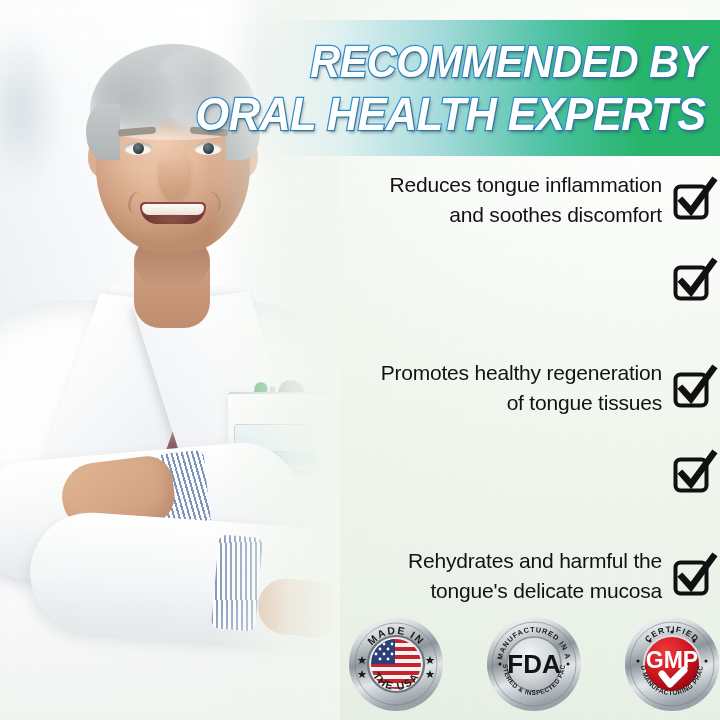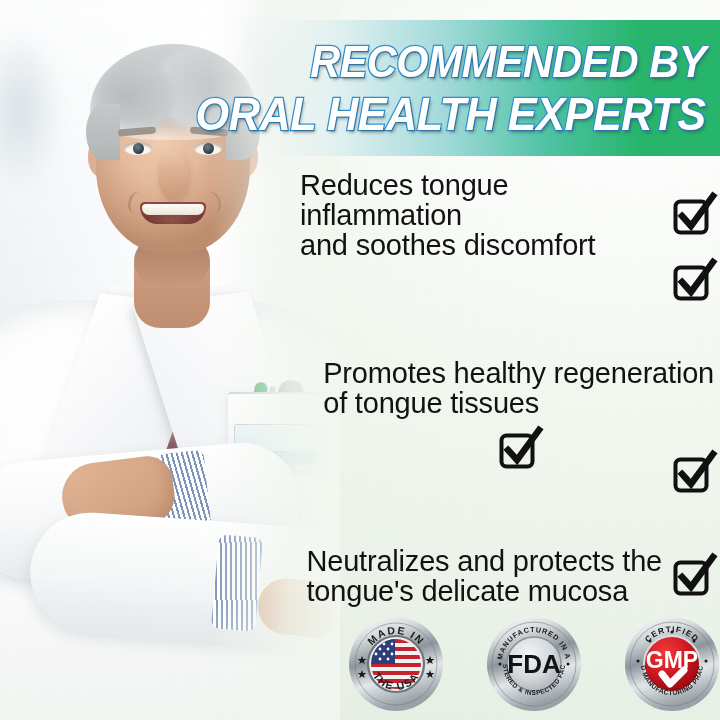--- a/index.html
+++ b/index.html
@@ -241,31 +241,31 @@
   .headline .hl2{font-size:46px;}
 
   
   .benefits{
     position:absolute;left:300px;top:168px;width:420px;height:420px;
   }
   .benefit{
     position:absolute;right:6px;display:flex;align-items:center;justify-content:flex-end;gap:10px;
   }
   .benefit .txt{
-    text-align:left;
+    text-align:right;
     font-family:"Liberation Sans", sans-serif;
-    font-size:29px;line-height:30px;color:#121212;
+    font-size:21px;line-height:30px;color:#121212;
     letter-spacing:-0.2px;white-space:pre-line;
   }
   .cbox{flex:0 0 auto;width:42px;height:42px;position:relative;}
   .cbox svg{display:block;width:42px;height:42px;overflow:visible;}
 
   .b0{top:2px;}
   .b1{top:92px;}
-  .b2{top:190px;flex-direction:column;}
+  .b2{top:190px;}
   .b3{top:284px;}
   .b4{top:378px;}
 
   
   .badges{
     position:absolute;left:348px;top:612px;width:372px;height:104px;
     display:flex;align-items:center;justify-content:space-between;
   }
   .badge{position:relative;width:96px;height:96px;}
   .badge svg{display:block;width:96px;height:96px;}
@@ -371,21 +371,21 @@
     <div class="benefit b3">
       <div class="cbox">
         <svg viewBox="0 0 42 42">
             <rect x="3.5" y="7.5" width="31" height="31" rx="5" fill="none" stroke="#111" stroke-width="4"></rect>
             <path d="M10 22 L19 32 L41 2" fill="none" stroke="#111" stroke-width="6.5" stroke-linecap="square"></path>
           </svg>
       </div>
     </div>
 
     <div class="benefit b4">
-      <div class="txt"><span>Neutralizes and protects the</span>
+      <div class="txt"><span>Rehydrates and harmful the</span>
 <span>tongue's delicate mucosa</span></div>
       <div class="cbox">
         <svg viewBox="0 0 42 42">
             <rect x="3.5" y="7.5" width="31" height="31" rx="5" fill="none" stroke="#111" stroke-width="4"></rect>
             <path d="M10 22 L19 32 L41 2" fill="none" stroke="#111" stroke-width="6.5" stroke-linecap="square"></path>
           </svg>
       </div>
     </div>
   </div>
 

